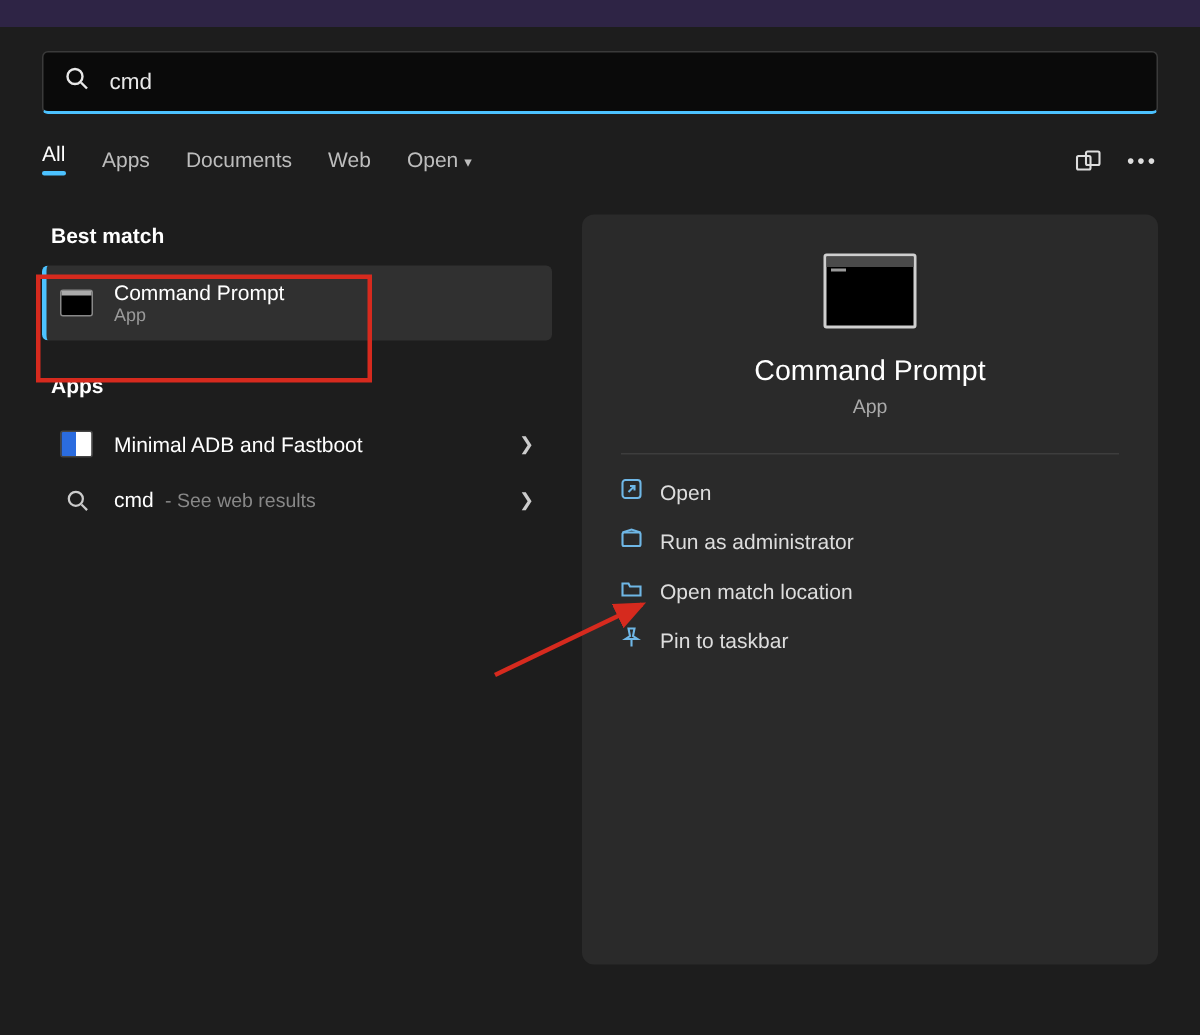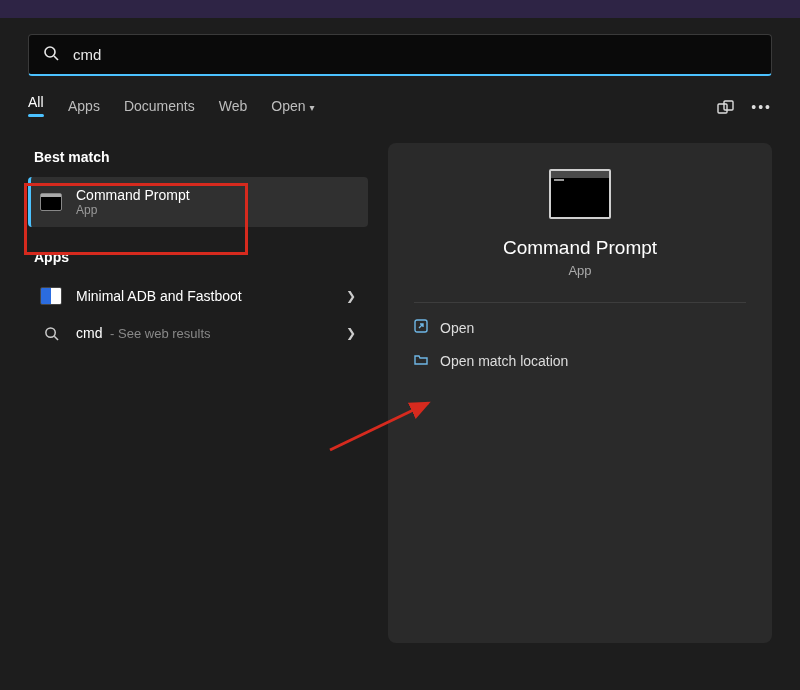--- a/index.html
+++ b/index.html
@@ -226,24 +226,41 @@
           <svg width="14" height="14" viewBox="0 0 14 14" fill="none" stroke="currentColor" stroke-width="1.4">
               <rect x="1" y="1" width="12" height="12" rx="2"></rect>
               <path d="M5 9 9 5M6 5h3v3"></path>
             </svg>
         </span>
         <span>Open</span>
       </div>
       <div class="action-row">
         <span class="ai">
           <svg width="14" height="14" viewBox="0 0 14 14" fill="none" stroke="currentColor" stroke-width="1.4">
+              <rect x="1" y="3" width="12" height="9" rx="1"></rect>
+              <path d="M1 3 7 1l6 2"></path>
+            </svg>
+        </span>
+        <span>Run as administrator</span>
+      </div>
+      <div class="action-row">
+        <span class="ai">
+          <svg width="14" height="14" viewBox="0 0 14 14" fill="none" stroke="currentColor" stroke-width="1.4">
               <path d="M1 4h4l1 2h7v6H1z"></path>
             </svg>
         </span>
         <span>Open match location</span>
+      </div>
+      <div class="action-row">
+        <span class="ai">
+          <svg width="14" height="14" viewBox="0 0 14 14" fill="none" stroke="currentColor" stroke-width="1.4">
+              <path d="M5 1h4l-1 5 3 2H3l3-2zM7 8v5"></path>
+            </svg>
+        </span>
+        <span>Pin to taskbar</span>
       </div>
     </div>
   </div>
 
   <div class="highlight-box"></div>
 
   <svg class="arrow" style="left:320px; top:395px;" width="120" height="60">
     <defs>
       <marker id="ah" markerWidth="8" markerHeight="8" refX="6" refY="3" orient="auto">
         <path d="M0 0 L7 3 L0 6 z" fill="#d62a1e"></path>

